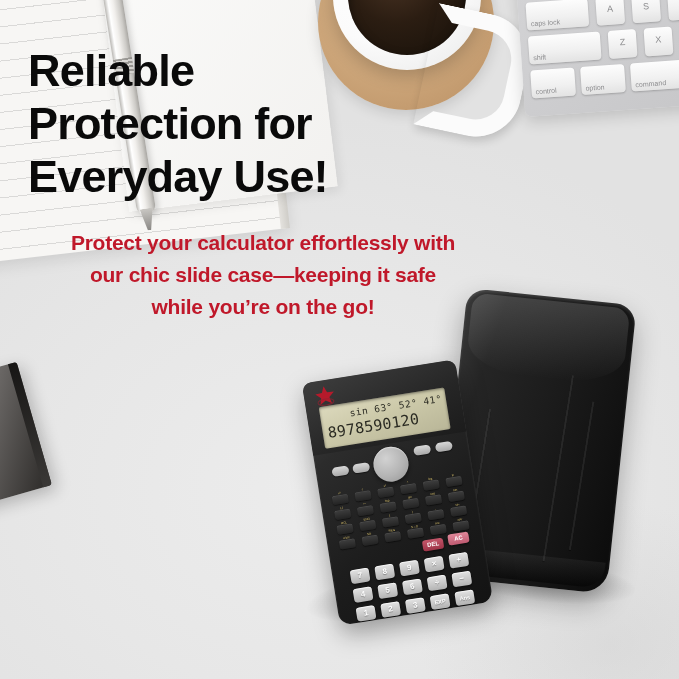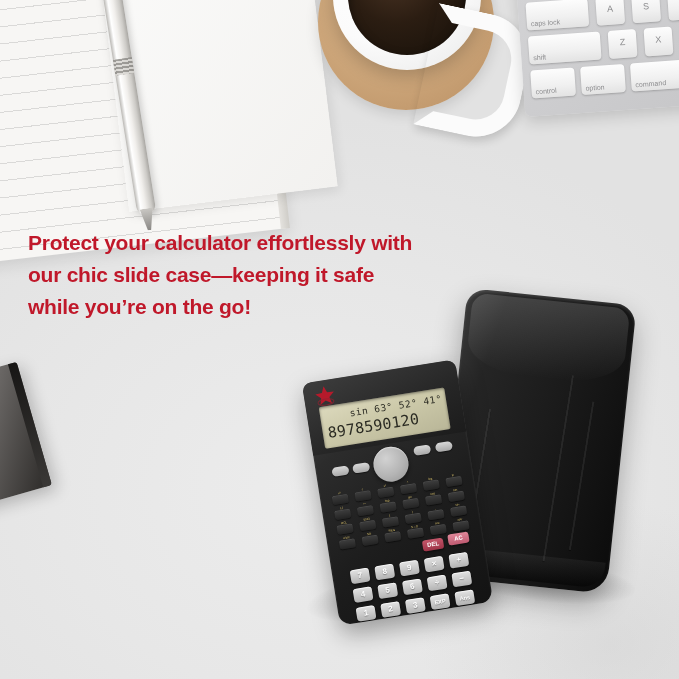--- a/index.html
+++ b/index.html
@@ -212,20 +212,21 @@
     position: absolute;
     left: 28px;
     top: 227px;
     width: 470px;
     color: #c0182a;
     font-size: 21px;
     line-height: 1.52;
     font-weight: 700;
     letter-spacing: -0.25px;
     white-space: pre-line;
+    text-align: center;
   }
 
   
   .case {
     position: absolute;
     left: 452px;
     top: 296px;
     width: 170px;
     height: 290px;
     transform: rotate(6deg);
@@ -549,17 +550,20 @@
         <div class="nk" style="left: 93px; top: 158px; font-size: 5.5px;">EXP</div>
         <div class="nk" style="left: 118px; top: 158px; font-size: 5.5px;">Ans</div>
         <div class="nk" style="left: 18px; top: 177px;">0</div>
         <div class="nk" style="left: 43px; top: 177px;">·</div>
         <div class="nk" style="left: 68px; top: 177px; font-size: 5.5px;">EXP</div>
         <div class="nk" style="left: 93px; top: 177px; font-size: 5.5px;">Ans</div>
         <div class="nk" style="left: 118px; top: 177px;">=</div>
       </div>
   </div>
 
+  <div class="headline">Reliable
+Protection for
+Everyday Use!</div>
   <div class="subhead">Protect your calculator effortlessly with
 our chic slide case—keeping it safe
 while you’re on the go!</div>
 
 </div>
 
 </body></html>

